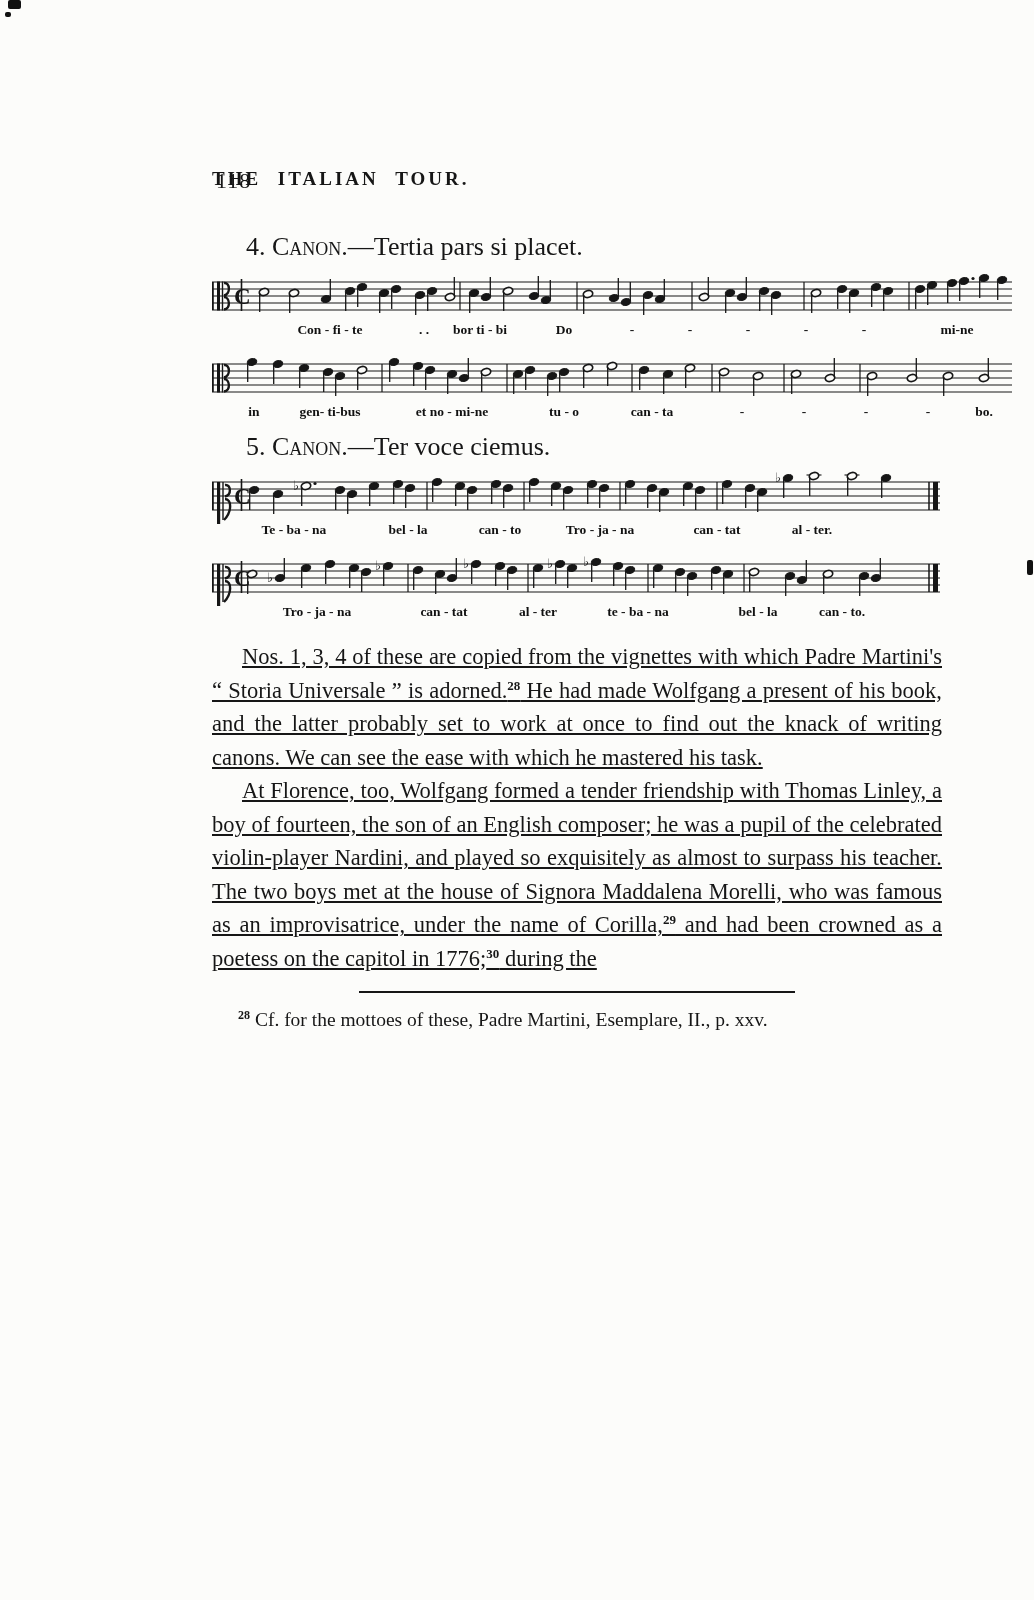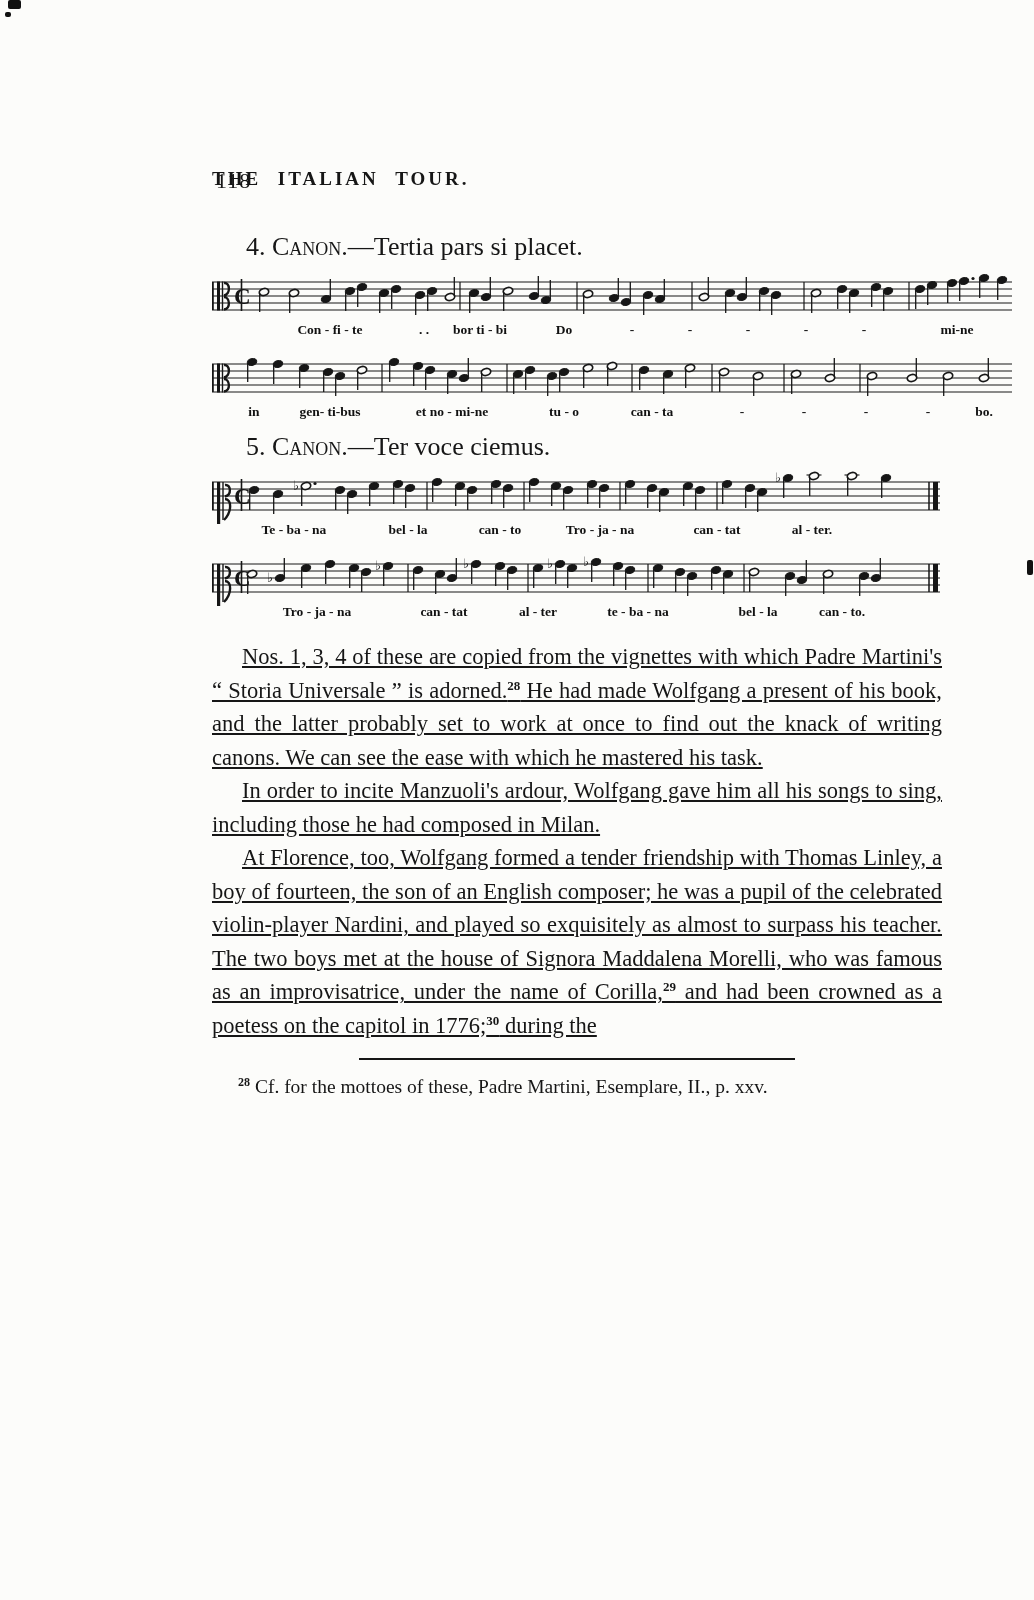--- a/index.html
+++ b/index.html
@@ -922,21 +922,20 @@
           <text x="105" y="66" font-size="13.5" font-family="&quot;Liberation Serif&quot;, serif" font-weight="700" fill="#111" text-anchor="middle">Tro - ja  -  na</text>
           <text x="232" y="66" font-size="13.5" font-family="&quot;Liberation Serif&quot;, serif" font-weight="700" fill="#111" text-anchor="middle">can  - tat</text>
           <text x="326" y="66" font-size="13.5" font-family="&quot;Liberation Serif&quot;, serif" font-weight="700" fill="#111" text-anchor="middle">al  -  ter</text>
           <text x="426" y="66" font-size="13.5" font-family="&quot;Liberation Serif&quot;, serif" font-weight="700" fill="#111" text-anchor="middle">te - ba  -  na</text>
           <text x="546" y="66" font-size="13.5" font-family="&quot;Liberation Serif&quot;, serif" font-weight="700" fill="#111" text-anchor="middle">bel  -  la</text>
           <text x="630" y="66" font-size="13.5" font-family="&quot;Liberation Serif&quot;, serif" font-weight="700" fill="#111" text-anchor="middle">can - to.</text>
         </svg></div>
 
     <div class="body-text">
       <p>Nos. 1, 3, 4 of these are copied from the vignettes with which Padre Martini's “ Storia Universale ” is adorned.<sup>28</sup>  He had made Wolfgang a present of his book, and the latter probably set to work at once to find out the knack of writing canons.  We can see the ease with which he mastered his task.</p>
-      <p>In order to incite Manzuoli's ardour, Wolfgang gave him all his songs to sing, including those he had composed in Milan.</p>
       <p>At Florence, too, Wolfgang formed a tender friendship with Thomas Linley, a boy of fourteen, the son of an English composer; he was a pupil of the celebrated violin-player Nardini, and played so exquisitely as almost to surpass his teacher.  The two boys met at the house of Signora Maddalena Morelli, who was famous as an improvisatrice, under the name of Corilla,<sup>29</sup> and had been crowned as a poetess on the capitol in 1776;<sup>30</sup> during the</p>
     </div>
 
     <hr class="fn-rule">
 
     <div class="footnotes">
       <p><sup>28</sup> Cf. for the mottoes of these, Padre Martini, Esemplare, II., p. xxv.</p>
     </div>
 
   </div>

